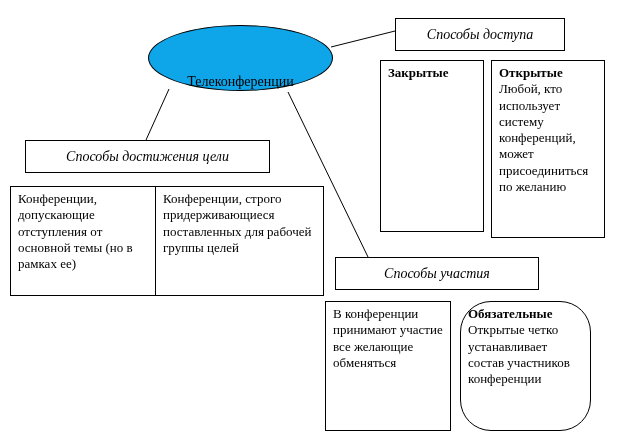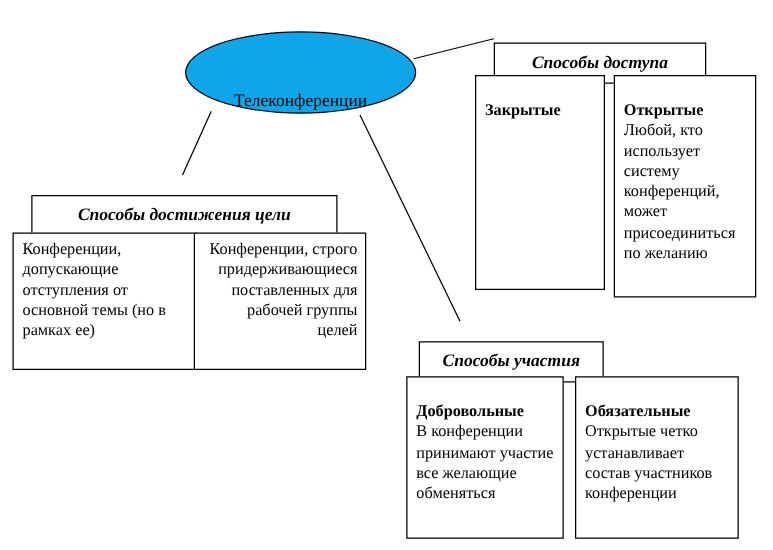--- a/index.html
+++ b/index.html
@@ -37,43 +37,41 @@
     background: #0ea5e9;
     display: flex;
     align-items: flex-end;
     justify-content: center;
     font-size: 14px;
   }
   .branch-header {
     display: flex;
     align-items: center;
     justify-content: center;
-    font-weight: bold;
+    font-weight: normal;
     font-style: italic;
     font-size: 14px;
-    margin-top: 16px;
   }
   .hdr-access   { left: 395px; top: 18px;  width: 170px; height: 33px; }
   .hdr-goal     { left: 25px;  top: 140px; width: 245px; height: 33px; }
-  .hdr-part     { left: 335px; top: 257px; width: 148px; height: 33px; }
+  .hdr-part     { left: 335px; top: 257px; width: 204px; height: 33px; }
   .leaf {
     padding: 4px 6px 4px 7px;
     font-size: 13px;
   }
   .leaf .title {
     font-weight: bold;
     display: block;
-    margin-top: 15px;
   }
   .leaf-closed   { left: 380px; top: 60px;  width: 104px; height: 172px; }
   .leaf-open     { left: 491px; top: 60px;  width: 114px; height: 178px; }
   .leaf-free     { left: 10px;  top: 186px; width: 148px; height: 110px; }
-  .leaf-strict   { left: 155px; top: 186px; width: 138px; height: 110px; text-align: right; }
+  .leaf-strict   { left: 155px; top: 186px; width: 169px; height: 110px; }
   .leaf-volunt   { left: 325px; top: 301px; width: 126px; height: 130px; }
-  .leaf-oblig    { left: 460px; top: 301px; width: 131px; height: 130px; }
+  .leaf-oblig    { left: 460px; top: 301px; width: 131px; height: 130px; border-radius: 31px; }
 </style>
 </head>
 <body>
 
 <div class="canvas">
 
   <svg class="connectors" viewBox="0 0 618 440" xmlns="http://www.w3.org/2000/svg">
     <line x1="331" y1="47" x2="395" y2="31" stroke="#000" stroke-width="1"></line>
     <line x1="169" y1="89" x2="146" y2="140" stroke="#000" stroke-width="1"></line>
     <line x1="288" y1="92" x2="368" y2="257" stroke="#000" stroke-width="1"></line>
@@ -101,21 +99,20 @@
     <span>Конференции, допускающие отступления от основной темы (но в рамках ее)</span>
   </div>
   <div class="node leaf leaf-strict">
     <span>Конференции, строго придерживающиеся поставленных для рабочей группы целей</span>
   </div>
 
   <div class="node branch-header hdr-part">
     <span>Способы участия</span>
   </div>
   <div class="node leaf leaf-volunt">
-    <span class="title">Добровольные</span>
     <span>В конференции принимают участие все желающие обменяться</span>
   </div>
   <div class="node leaf leaf-oblig">
     <span class="title">Обязательные</span>
     <span>Открытые четко устанавливает состав участников конференции</span>
   </div>
 
 </div>
 
 </body></html>

